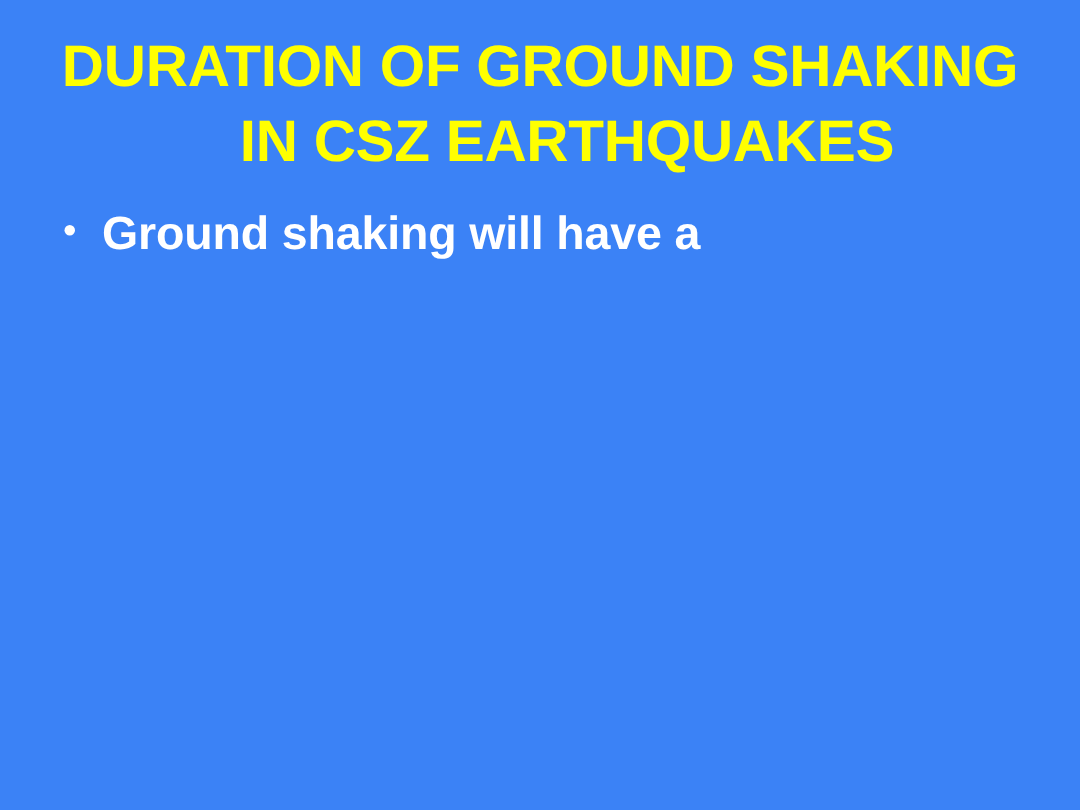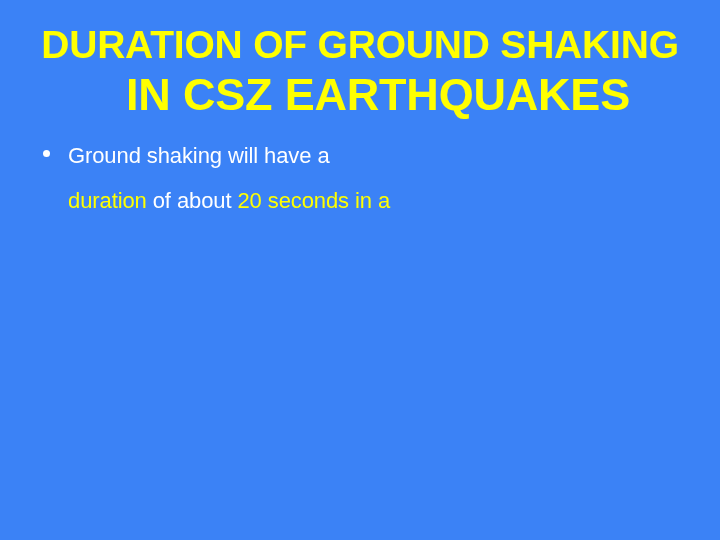--- a/index.html
+++ b/index.html
@@ -34,21 +34,21 @@
     font-size: 38px;
     line-height: 50px;
     letter-spacing: -0.2px;
     white-space: nowrap;
   }
   .title-line.l1 {
     font-size: 39px;
     transform: scaleX(1.0);
   }
   .title-line.l2 {
-    font-size: 45px;
+    font-size: 39px;
     padding-left: 36px;
   }
 
   
   .body-block {
     position: absolute;
     left: 36px;
     top: 133px;
     width: 660px;
   }
@@ -59,22 +59,22 @@
   .bullet-dot {
     position: absolute;
     left: 7px;
     top: 17px;
     width: 7px;
     height: 7px;
     border-radius: 50%;
     background: #FFFFFF;
   }
   .body-line {
-    font-size: 22px;
-    font-weight: normal;
+    font-size: 31px;
+    font-weight: bold;
     line-height: 45px;
     white-space: nowrap;
     letter-spacing: -0.1px;
   }
   .w { color: #FFFFFF; }
   .y { color: #FFFF00; }
 </style>
 </head>
 <body>
 
@@ -86,22 +86,19 @@
   </div>
 
   <div class="body-block">
     <div class="bullet-row">
       <span class="bullet-dot"></span>
 
       <div class="body-line">
         <span class="w">Ground shaking will have a</span>
       </div>
 
-      <div class="body-line">
-        <span class="y">duration</span><span class="w"> of about </span><span class="y">20 seconds in a</span>
-      </div>
 
 
 
     </div>
   </div>
 
 </div>
 
 </body></html>

